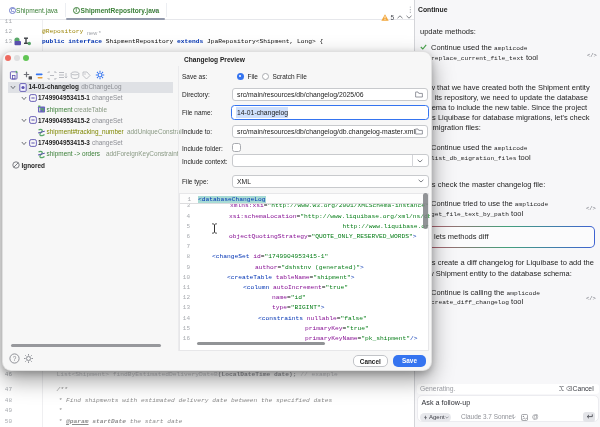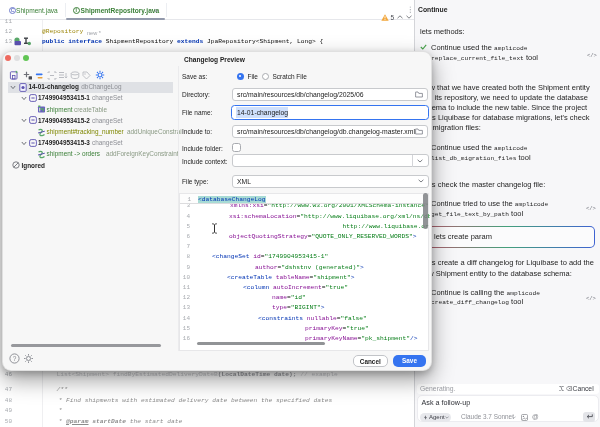--- a/index.html
+++ b/index.html
@@ -81,21 +81,21 @@
   <div class="c" style="left:56.4px;top:370.4px;opacity:.75"><span style="color:#b6b8bd">List&lt;Shipment&gt; findByEstimatedDeliveryDateB</span><span style="color:#7b7d84;font-weight:700">(LocalDateTime date);</span><span style="color:#b6b8bd"> // example</span></div>
 
   <div class="c" style="left:56.4px;top:385.1px;color:#8c8c8c;font-style:italic">/**</div>
   <div class="c" style="left:58.5px;top:395.7px;color:#8c8c8c;font-style:italic">* Find shipments with estimated delivery date between the specified dates</div>
   <div class="c" style="left:58.5px;top:406.3px;color:#8c8c8c;font-style:italic">*</div>
   <div class="c" style="left:58.5px;top:416.8px;color:#8c8c8c;font-style:italic">* <span style="font-weight:700;text-decoration:underline">@param</span> <span style="font-weight:700">startDate</span> the start date</div>
 </div>
 
 <div class="a" style="left:414px;top:0;width:186px;height:427px;background:#f7f7f9;border-left:1px solid #d4d5d9;overflow:hidden">
   <div class="t" style="left:3px;top:5.3px;font-weight:700;font-size:6.8px">Continue</div>
-  <div class="t" style="left:5px;top:26.5px">lets methods:</div>
+  <div class="t" style="left:5px;top:26.5px">update methods:</div>
 
   <svg class="a" style="left:5px;top:44px" width="7" height="6" viewBox="0 0 7 6">
       <path d="M0.8 3 L2.8 5 L6.2 0.8" fill="none" stroke="#43a047" stroke-width="1.1"></path>
     </svg>
   <div class="t" style="left:16px;top:43px">Continue used the <span class="mono" style="font-size:6.2px">amplicode</span></div>
   <div class="t" style="left:16px;top:53px"><span class="mono" style="font-size:6.2px">replace_current_file_text</span> tool</div>
   <div class="c" style="left:172px;top:51px;color:#73757d;font-size:5.5px">&lt;/&gt;</div>
 
   <div class="t" style="left:5px;top:83.2px">Now that we have created both the Shipment entity</div>
   <div class="t" style="left:5px;top:93.2px">and its repository, we need to update the database</div>
@@ -111,21 +111,21 @@
 
   <div class="t" style="left:5px;top:180.2px">Let's check the master changelog file:</div>
 
   <div class="t" style="left:16px;top:199.1px">Continue tried to use the <span class="mono" style="font-size:6.2px">amplicode</span></div>
   <div class="t" style="left:16px;top:209.1px"><span class="mono" style="font-size:6.2px">get_file_text_by_path</span> tool</div>
   <div class="c" style="left:171px;top:204px;color:#73757d;font-size:5.5px">&lt;/&gt;</div>
 
   <div class="a" style="left:3px;top:226px;width:176.5px;height:22px;border-radius:5px;background:linear-gradient(90deg,#c2566d,#44a07b,#3f63d2);padding:1px">
     <div style="width:100%;height:100%;border-radius:4px;background:#fbfbfc"></div>
   </div>
-  <div class="t" style="left:19px;top:232px">lets create param</div>
+  <div class="t" style="left:19px;top:232px">lets methods diff</div>
 
   <div class="t" style="left:5px;top:258.3px">Let's create a diff changelog for Liquibase to add the</div>
   <div class="t" style="left:5px;top:268.5px">new Shipment entity to the database schema:</div>
 
   <div class="t" style="left:16px;top:288.4px">Continue is calling the <span class="mono" style="font-size:6.2px">amplicode</span></div>
   <div class="t" style="left:16px;top:297.2px"><span class="mono" style="font-size:6.2px">create_diff_changelog</span> tool</div>
   <div class="c" style="left:171px;top:294px;color:#73757d;font-size:5.5px">&lt;/&gt;</div>
 
   <div class="a" style="left:2px;top:383.5px;width:181.5px;height:10.5px;background:#fff;border-radius:3px"></div>
   <div class="t" style="left:5px;top:383.8px;color:#9d9fa5;font-size:6.8px">Generating.</div>

